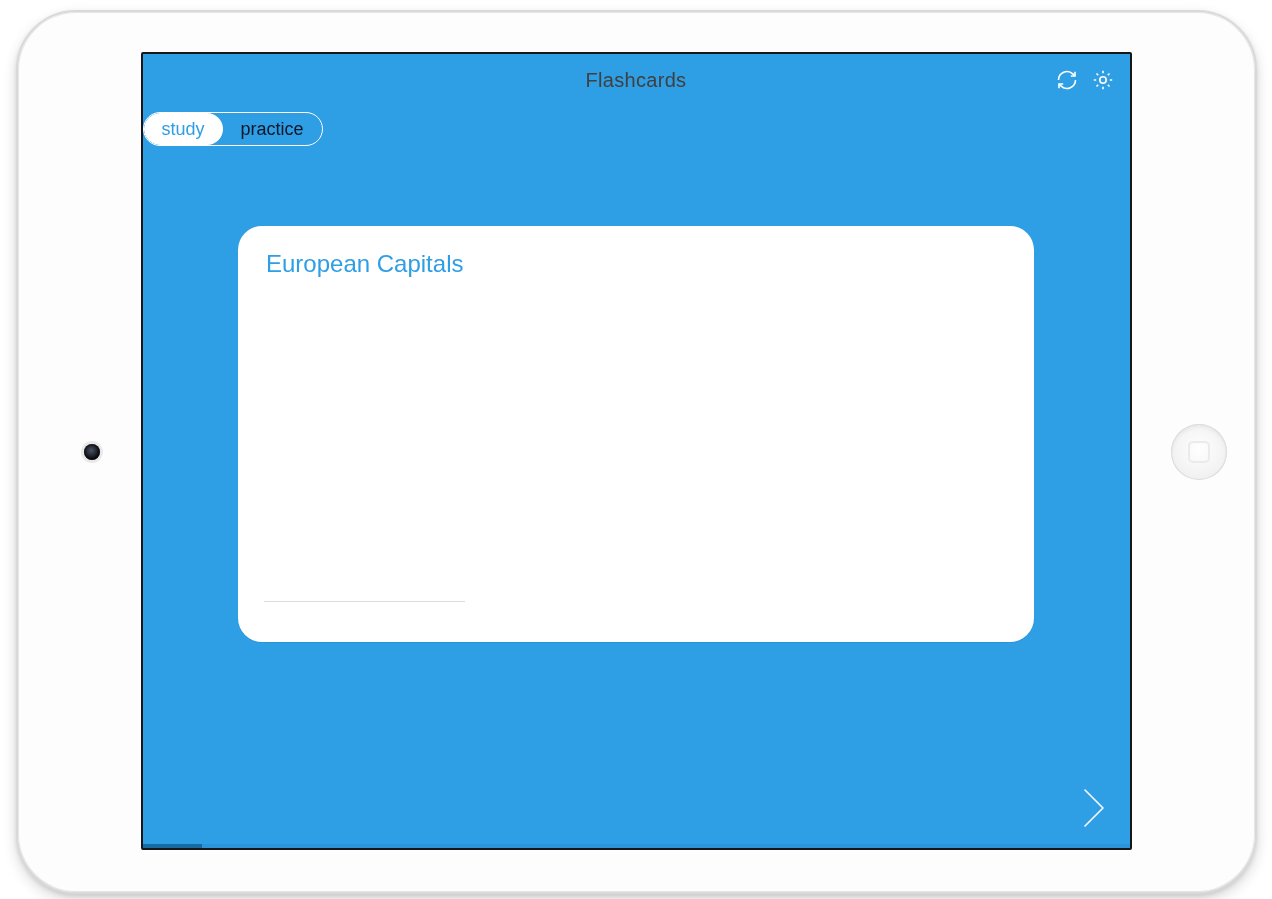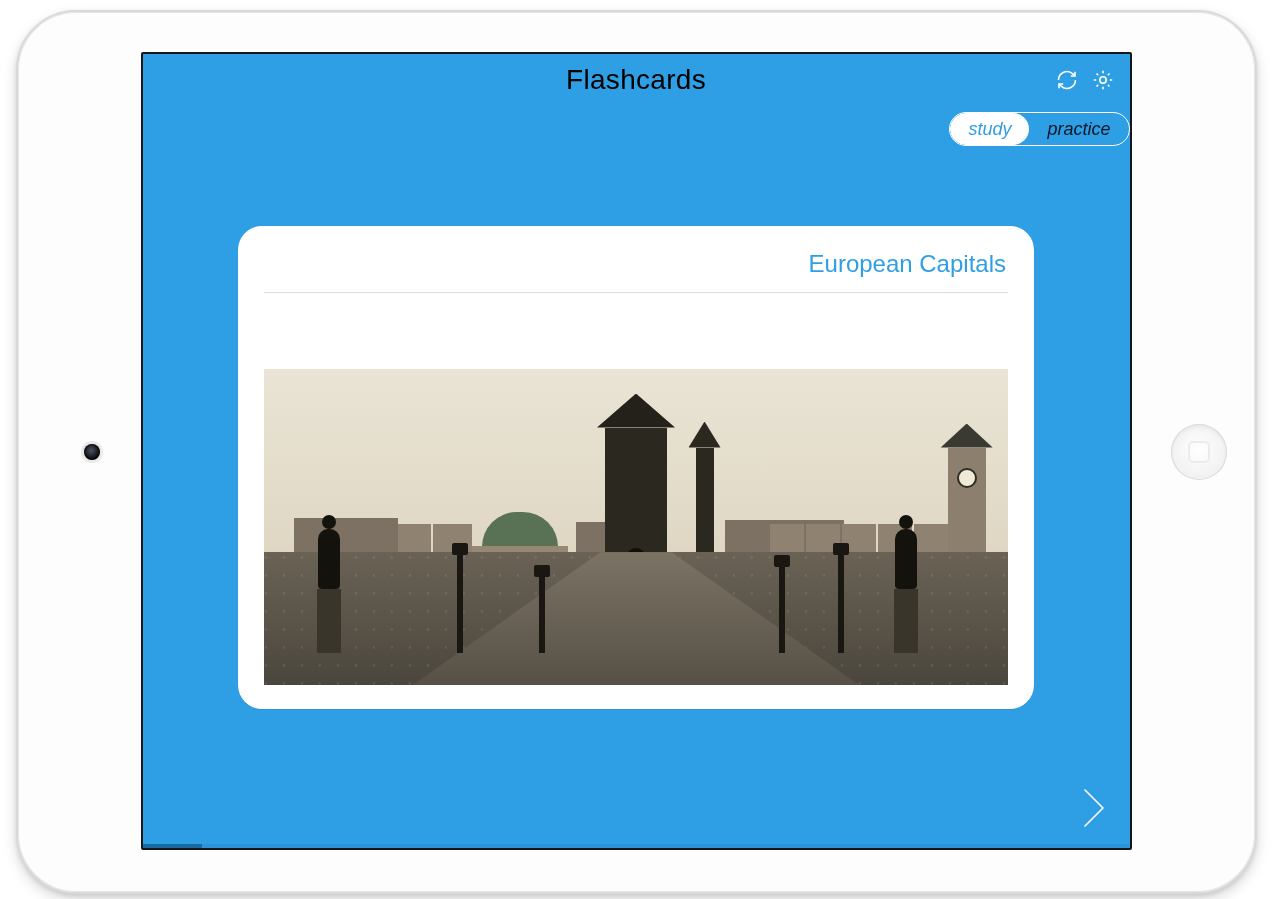--- a/index.html
+++ b/index.html
@@ -70,22 +70,22 @@
   }
 
   .topbar {
     position: relative;
     height: 52px;
     display: flex;
     align-items: center;
     justify-content: center;
   }
   .topbar .title {
-    color: #000000;
-    font-size: 28px;
+    color: #404040;
+    font-size: 20px;
     font-weight: 400;
     letter-spacing: .3px;
   }
   .topbar-actions {
     position: absolute;
     right: 14px;
     top: 0;
     bottom: 0;
     display: flex;
     align-items: center;
@@ -96,23 +96,22 @@
     height: 26px;
     display: flex;
     align-items: center;
     justify-content: center;
     color: #fff;
   }
   .icon-btn svg { display:block; }
 
   .seg-wrap {
     display: flex;
-    justify-content: flex-end;
+    justify-content: flex-start;
     padding: 6px 0 10px 0;
-    font-style: italic;
   }
   .seg {
     display: inline-flex;
     border: 1.5px solid #ffffff;
     border-radius: 20px;
     overflow: hidden;
     height: 32px;
   }
   .seg button {
     all: unset;
@@ -136,23 +135,22 @@
   .card-wrap {
     display: flex;
     justify-content: center;
     margin-top: 70px;
   }
   .card {
     width: 744px;
     background: #ffffff;
     border-radius: 24px;
     box-shadow: 0 1px 0 rgba(0,0,0,0.06);
-    padding: 20px 26px 24px 26px;
+    padding: 20px 26px 40px 26px;
     display:flex;
-    flex-direction:column;
     gap:36px;
   }
   .card-header {
     text-align: right;
     color: #2e9ee5;
     font-size: 24px;
     font-weight: 400;
     padding: 4px 2px 14px 2px;
     border-bottom: 1px solid #dcdcdc;
   }

